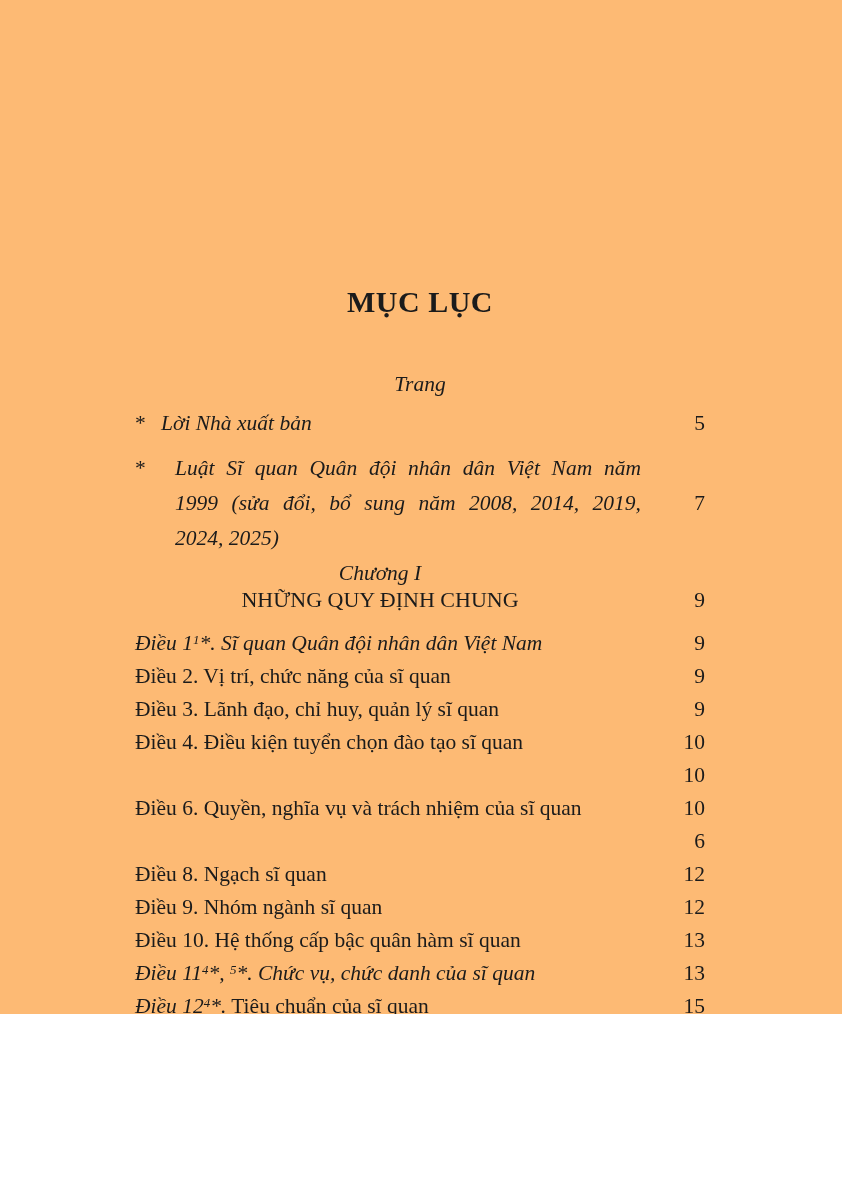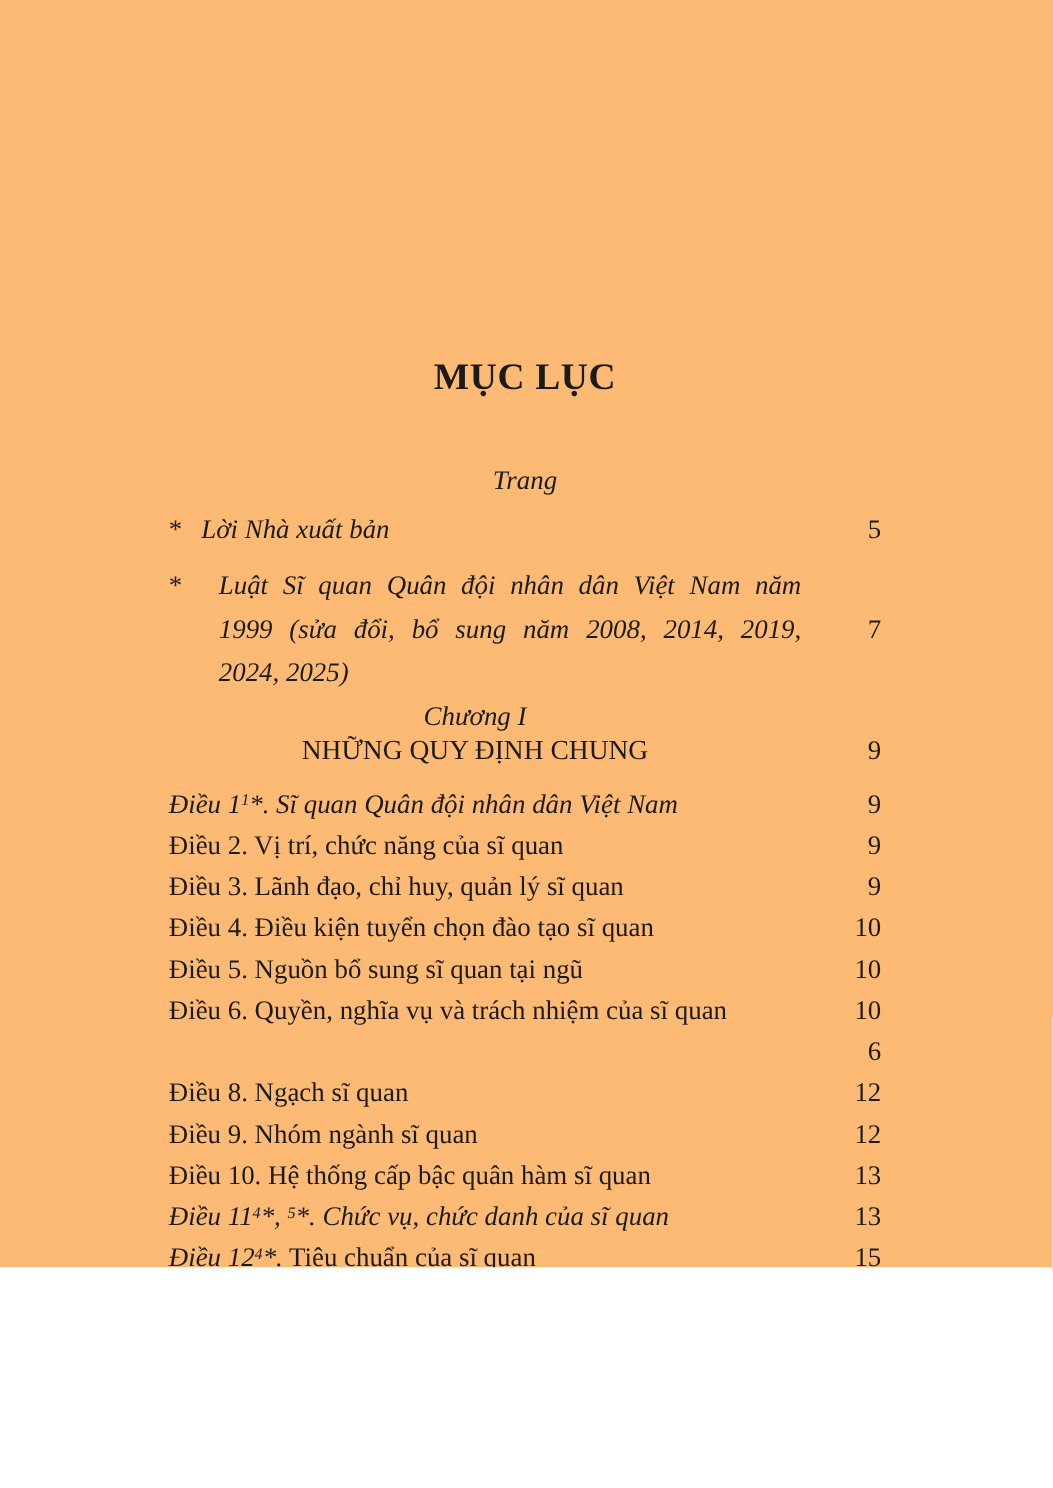--- a/index.html
+++ b/index.html
@@ -154,21 +154,20 @@
         </div>
         <div class="entry-row">
           <span class="etext"><span>Điều 3. Lãnh đạo, chỉ huy, quản lý sĩ quan</span></span>
           <span class="pnum">9</span>
         </div>
         <div class="entry-row">
           <span class="etext"><span>Điều 4. Điều kiện tuyển chọn đào tạo sĩ quan</span></span>
           <span class="pnum">10</span>
         </div>
         <div class="entry-row">
-          <span class="etext"><span>Điều 5. Nguồn bổ sung sĩ quan tại ngũ</span></span>
           <span class="pnum">10</span>
         </div>
         <div class="entry-row">
           <span class="etext"><span>Điều 6. Quyền, nghĩa vụ và trách nhiệm của sĩ quan</span></span>
           <span class="pnum">10</span>
         </div>
         <div class="entry-row">
           <span class="pnum">6</span>
         </div>
         <div class="entry-row">

